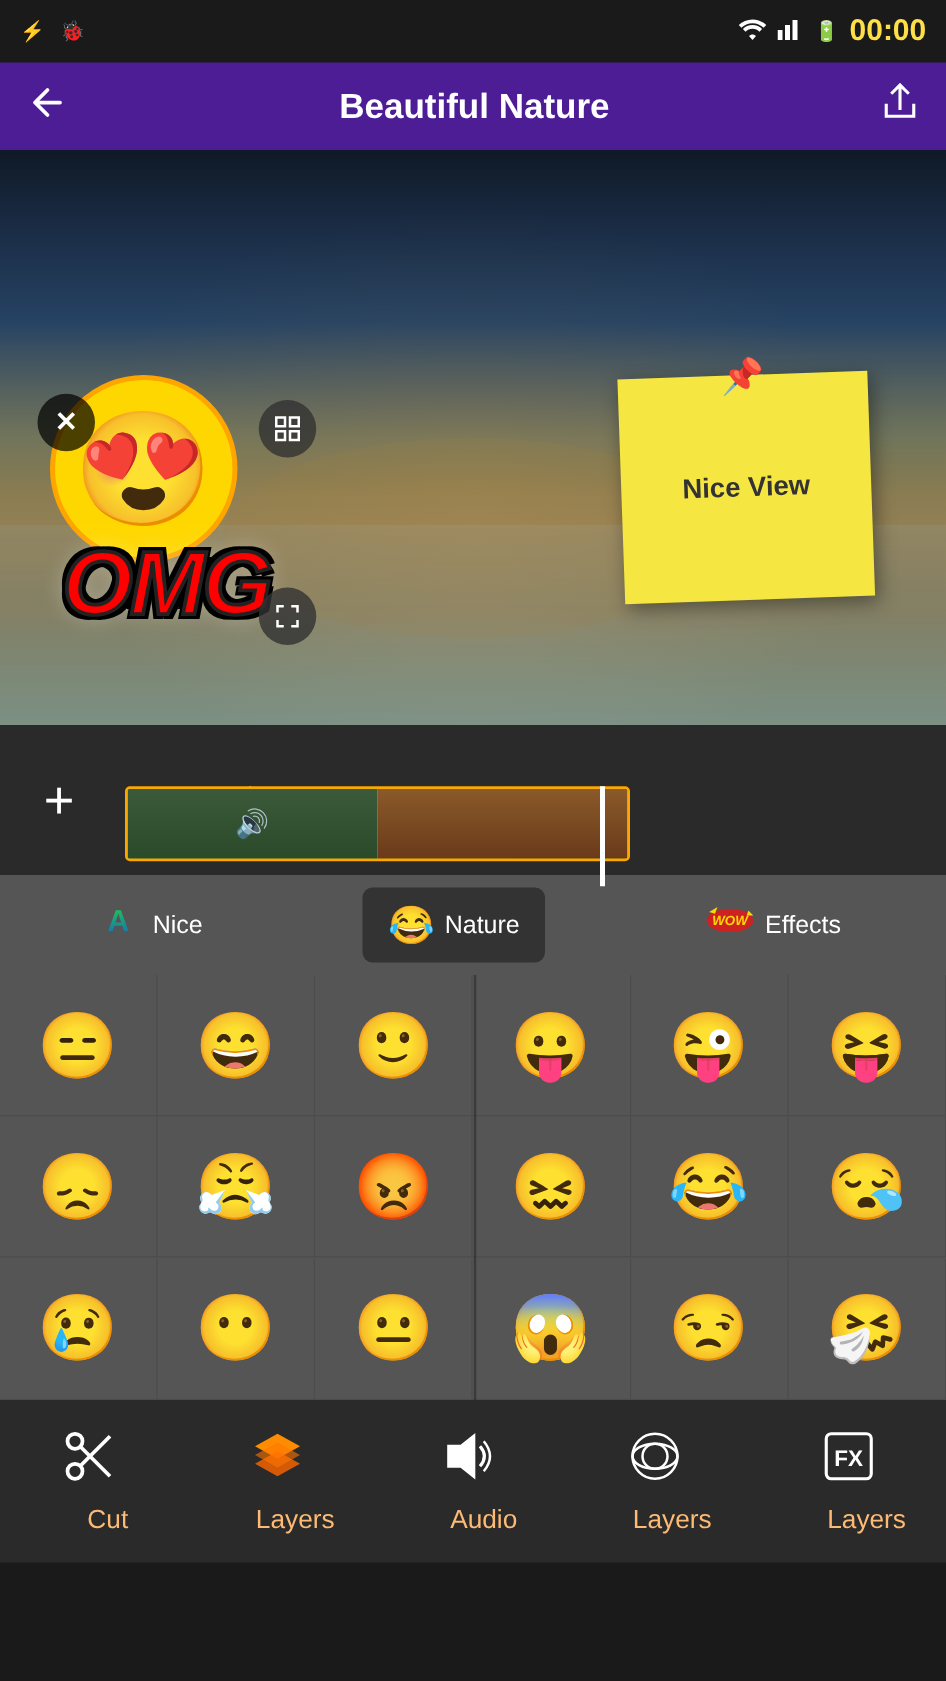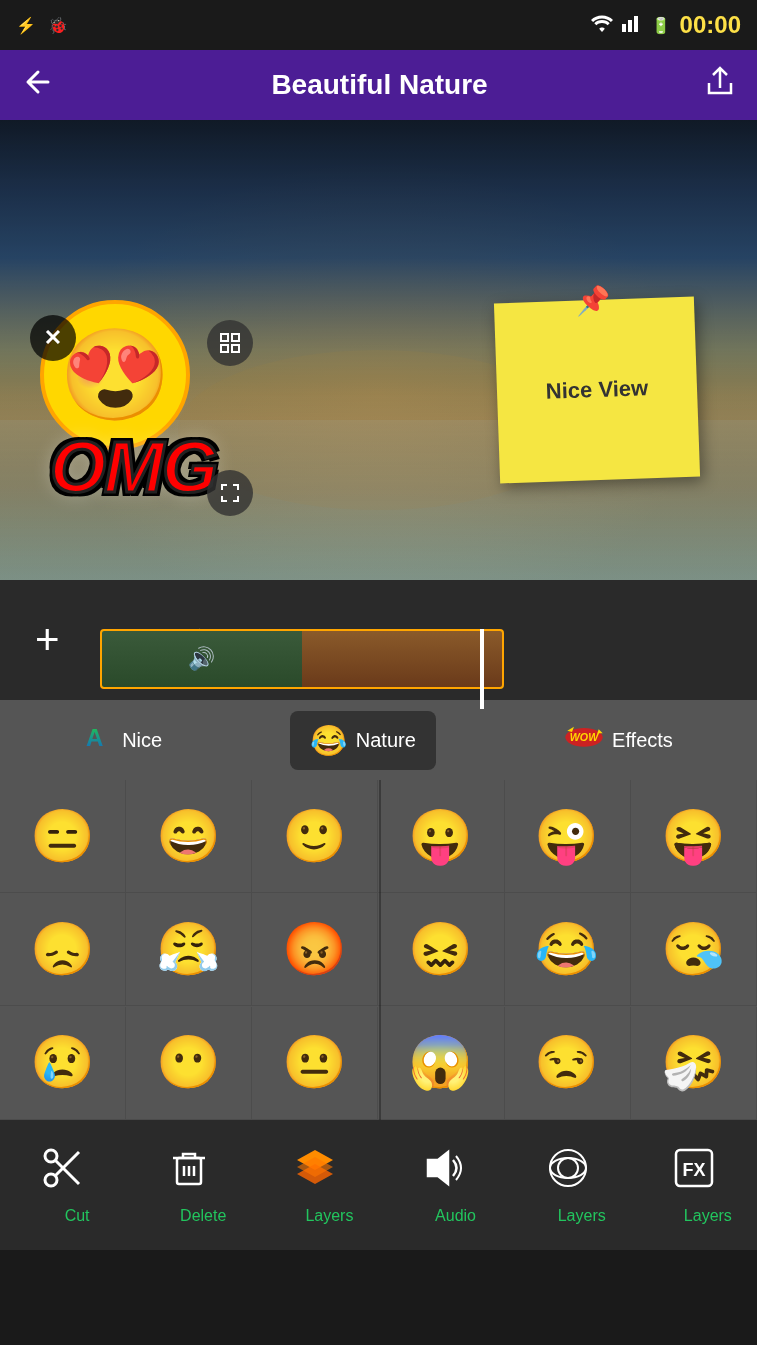--- a/index.html
+++ b/index.html
@@ -346,22 +346,22 @@
       align-items: center;
       gap: 8px;
       cursor: pointer;
       color: white;
       min-width: 80px;
     }
     .action-icon {
       font-size: 36px;
     }
     .action-label {
-      font-size: 16px;
-      color: #22c55e;
+      font-size: 21px;
+      color: #fdba74;
       margin-left: 28px;
     }
     .action-item.layers .action-icon {
       color: #FF8C00;
     }
 
     
     .emoji-grid-wrapper {
       position: relative;
     }
@@ -551,33 +551,20 @@
         <circle cx="10" cy="34" r="6" stroke="white" fill="none"></circle>
         <circle cx="10" cy="10" r="6" stroke="white" fill="none"></circle>
         <line x1="14" y1="30" x2="38" y2="6"></line>
         <line x1="14" y1="14" x2="38" y2="38"></line>
       </svg>
     </span>
     <span class="action-label">Cut</span>
   </div>
 
 
-  <div class="action-item">
-    <span class="action-icon">
-      <svg width="44" height="44" viewBox="0 0 44 44" fill="none" stroke="white" stroke-width="2.5">
-        <rect x="10" y="12" width="24" height="26" rx="2"></rect>
-        <line x1="6" y1="12" x2="38" y2="12"></line>
-        <path d="M16 12V8h12v4"></path>
-        <line x1="17" y1="20" x2="17" y2="30"></line>
-        <line x1="22" y1="20" x2="22" y2="30"></line>
-        <line x1="27" y1="20" x2="27" y2="30"></line>
-      </svg>
-    </span>
-    <span class="action-label">Delete</span>
-  </div>
 
   <div class="action-item layers">
     <span class="action-icon">
       <svg width="44" height="44" viewBox="0 0 44 44">
         <polygon points="22,4 40,14 22,24 4,14" fill="#FF8C00"></polygon>
         <polygon points="22,18 40,28 22,38 4,28" fill="#FF6600" opacity="0.8"></polygon>
         <polygon points="22,11 40,21 22,31 4,21" fill="#FF7700" opacity="0.6"></polygon>
       </svg>
     </span>
     <span class="action-label">Layers</span>

